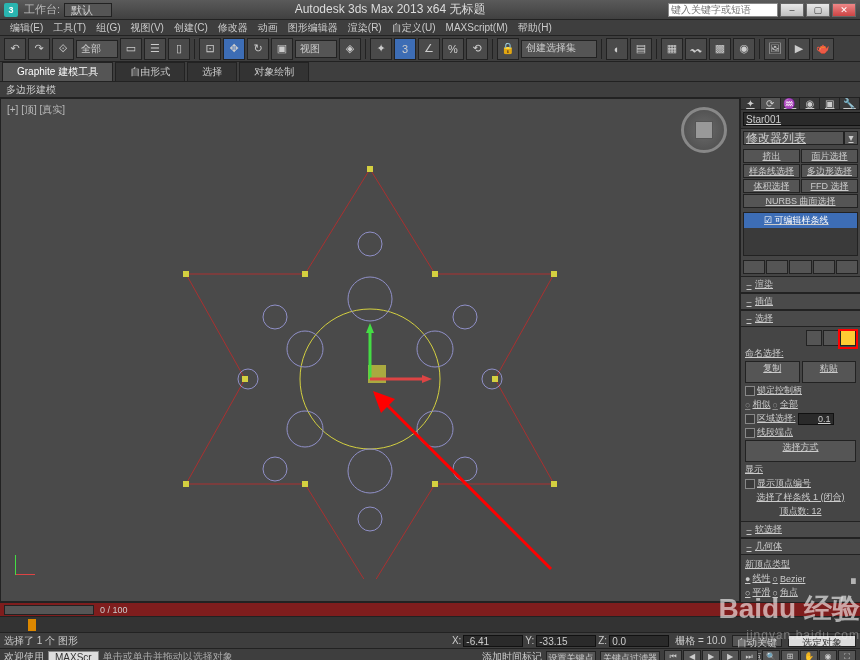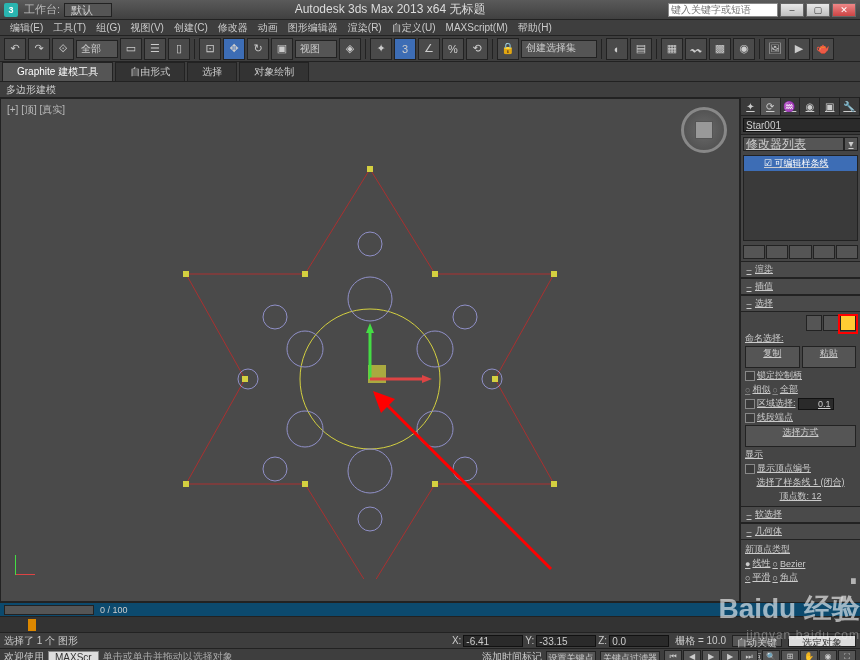--- a/index.html
+++ b/index.html
@@ -45,21 +45,21 @@
 
 
 .tripod { position: absolute; bottom: 26px; left: 14px; }
 .tripod .x { width: 20px; height: 1px; background: #d44; position: absolute; bottom: 0; left: 0; }
 .tripod .y { width: 1px; height: 20px; background: #4d4; position: absolute; bottom: 0; left: 0; }
 
 
 .arrow { position: absolute; pointer-events: none; }
 
 
-.timeline { height: 14px; background: #0c4a6e; border-top: 1px solid #222; display: flex; align-items: center; font-size: 9px; padding: 0 4px;}
+.timeline { height: 14px; background: #7f1d1d; border-top: 1px solid #222; display: flex; align-items: center; font-size: 9px; padding: 0 4px;}
 .timeline .slider { width: 90px; height: 10px; background: #555; border: 1px solid #222; }
 .timeline .frame { margin-left: 6px; }
 .track { height: 16px; background: #333; border-top: 1px solid #222; position:relative; }
 .track .orange { position:absolute; left:28px; top:2px; width:8px; height:12px; background:#d80; }
 
 
 .right-panel { width: 120px; background: #454545; border-left: 1px solid #222; display: flex; flex-direction: column; font-size: 10px; overflow: hidden; }
 .rp-tabs { height: 18px; background: #3a3a3a; display: flex; border-bottom: 1px solid #222; }
 .rp-tab { flex: 1; display: flex; align-items: center; justify-content: center; border-right: 1px solid #222; }
 .rp-tab.active { background: #555; }
@@ -249,20 +249,29 @@
       <div class="rp-tab">🔧</div>
     </div>
     <div class="rp-name">
       <input value="Star001" style="">
 
     </div>
     <div class="rp-drop">
       <div class="combo">修改器列表</div>
       <div class="arrow-btn">▾</div>
     </div>
+    <div class="rp-btns">
+      <div class="rp-btn">挤出</div>
+      <div class="rp-btn">面片选择</div>
+      <div class="rp-btn">样条线选择</div>
+      <div class="rp-btn">多边形选择</div>
+      <div class="rp-btn">体积选择</div>
+      <div class="rp-btn">FFD 选择</div>
+      <div class="rp-btn full">NURBS 曲面选择</div>
+    </div>
     <div class="rp-stack">
       <div class="item">☑ 可编辑样条线</div>
     </div>
     <div class="rp-mini-btns">
       <div class="b"></div>
       <div class="b"></div>
       <div class="b"></div>
       <div class="b"></div>
       <div class="b"></div>
     </div>

